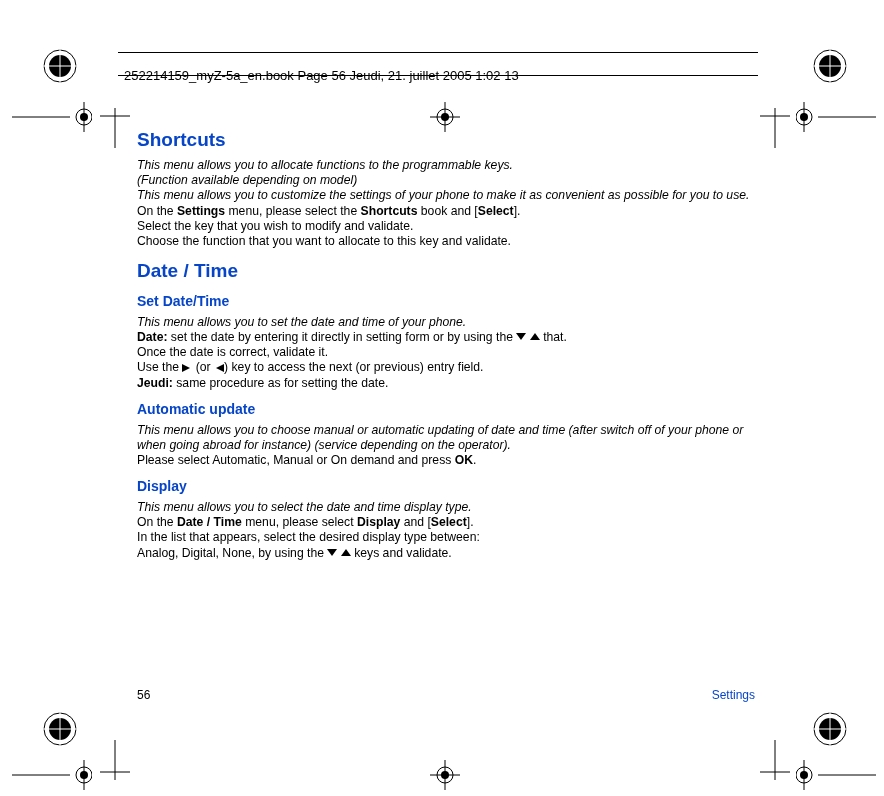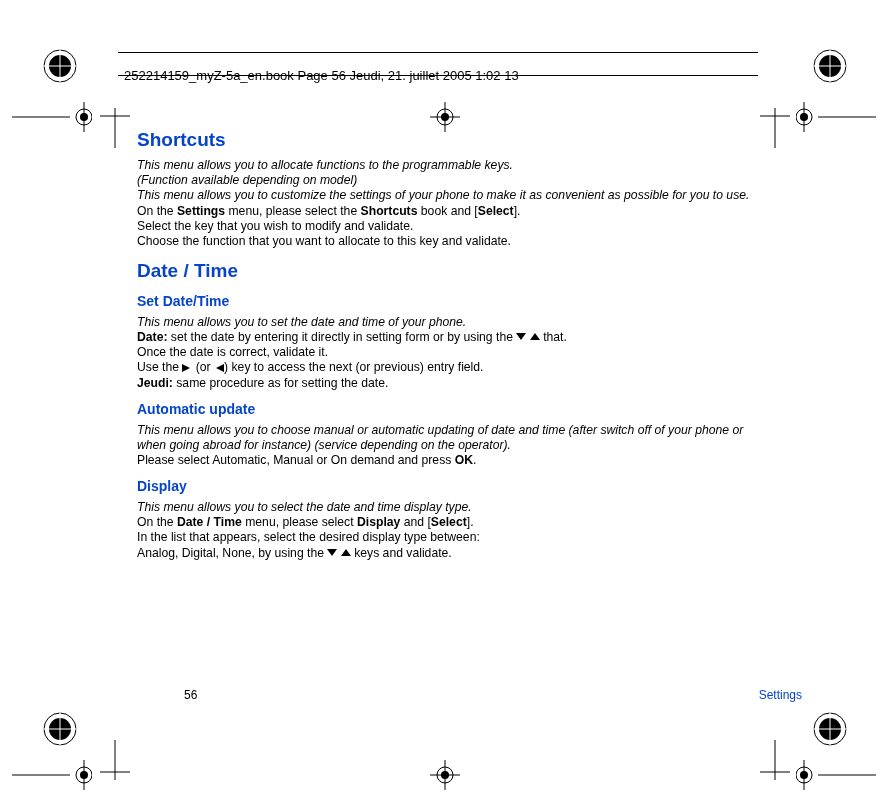--- a/index.html
+++ b/index.html
@@ -70,21 +70,20 @@
   .arrow {
     display:inline-block;
     vertical-align:middle;
   }
   .footer {
     position:absolute;
     top:688px;
     left:137px;
     width:618px;
     font-size:12px;
-    margin-left:47px;
   }
   .footer .pagenum { color:#000; }
   .footer .section { color:#0645c8; float:right; }
 </style>
 </head>
 <body>
 
 <div class="reg-target" style="top:48px; left:42px;">
   <svg width="36" height="36">
       <circle cx="18" cy="18" r="16" fill="none" stroke="#000"></circle>

